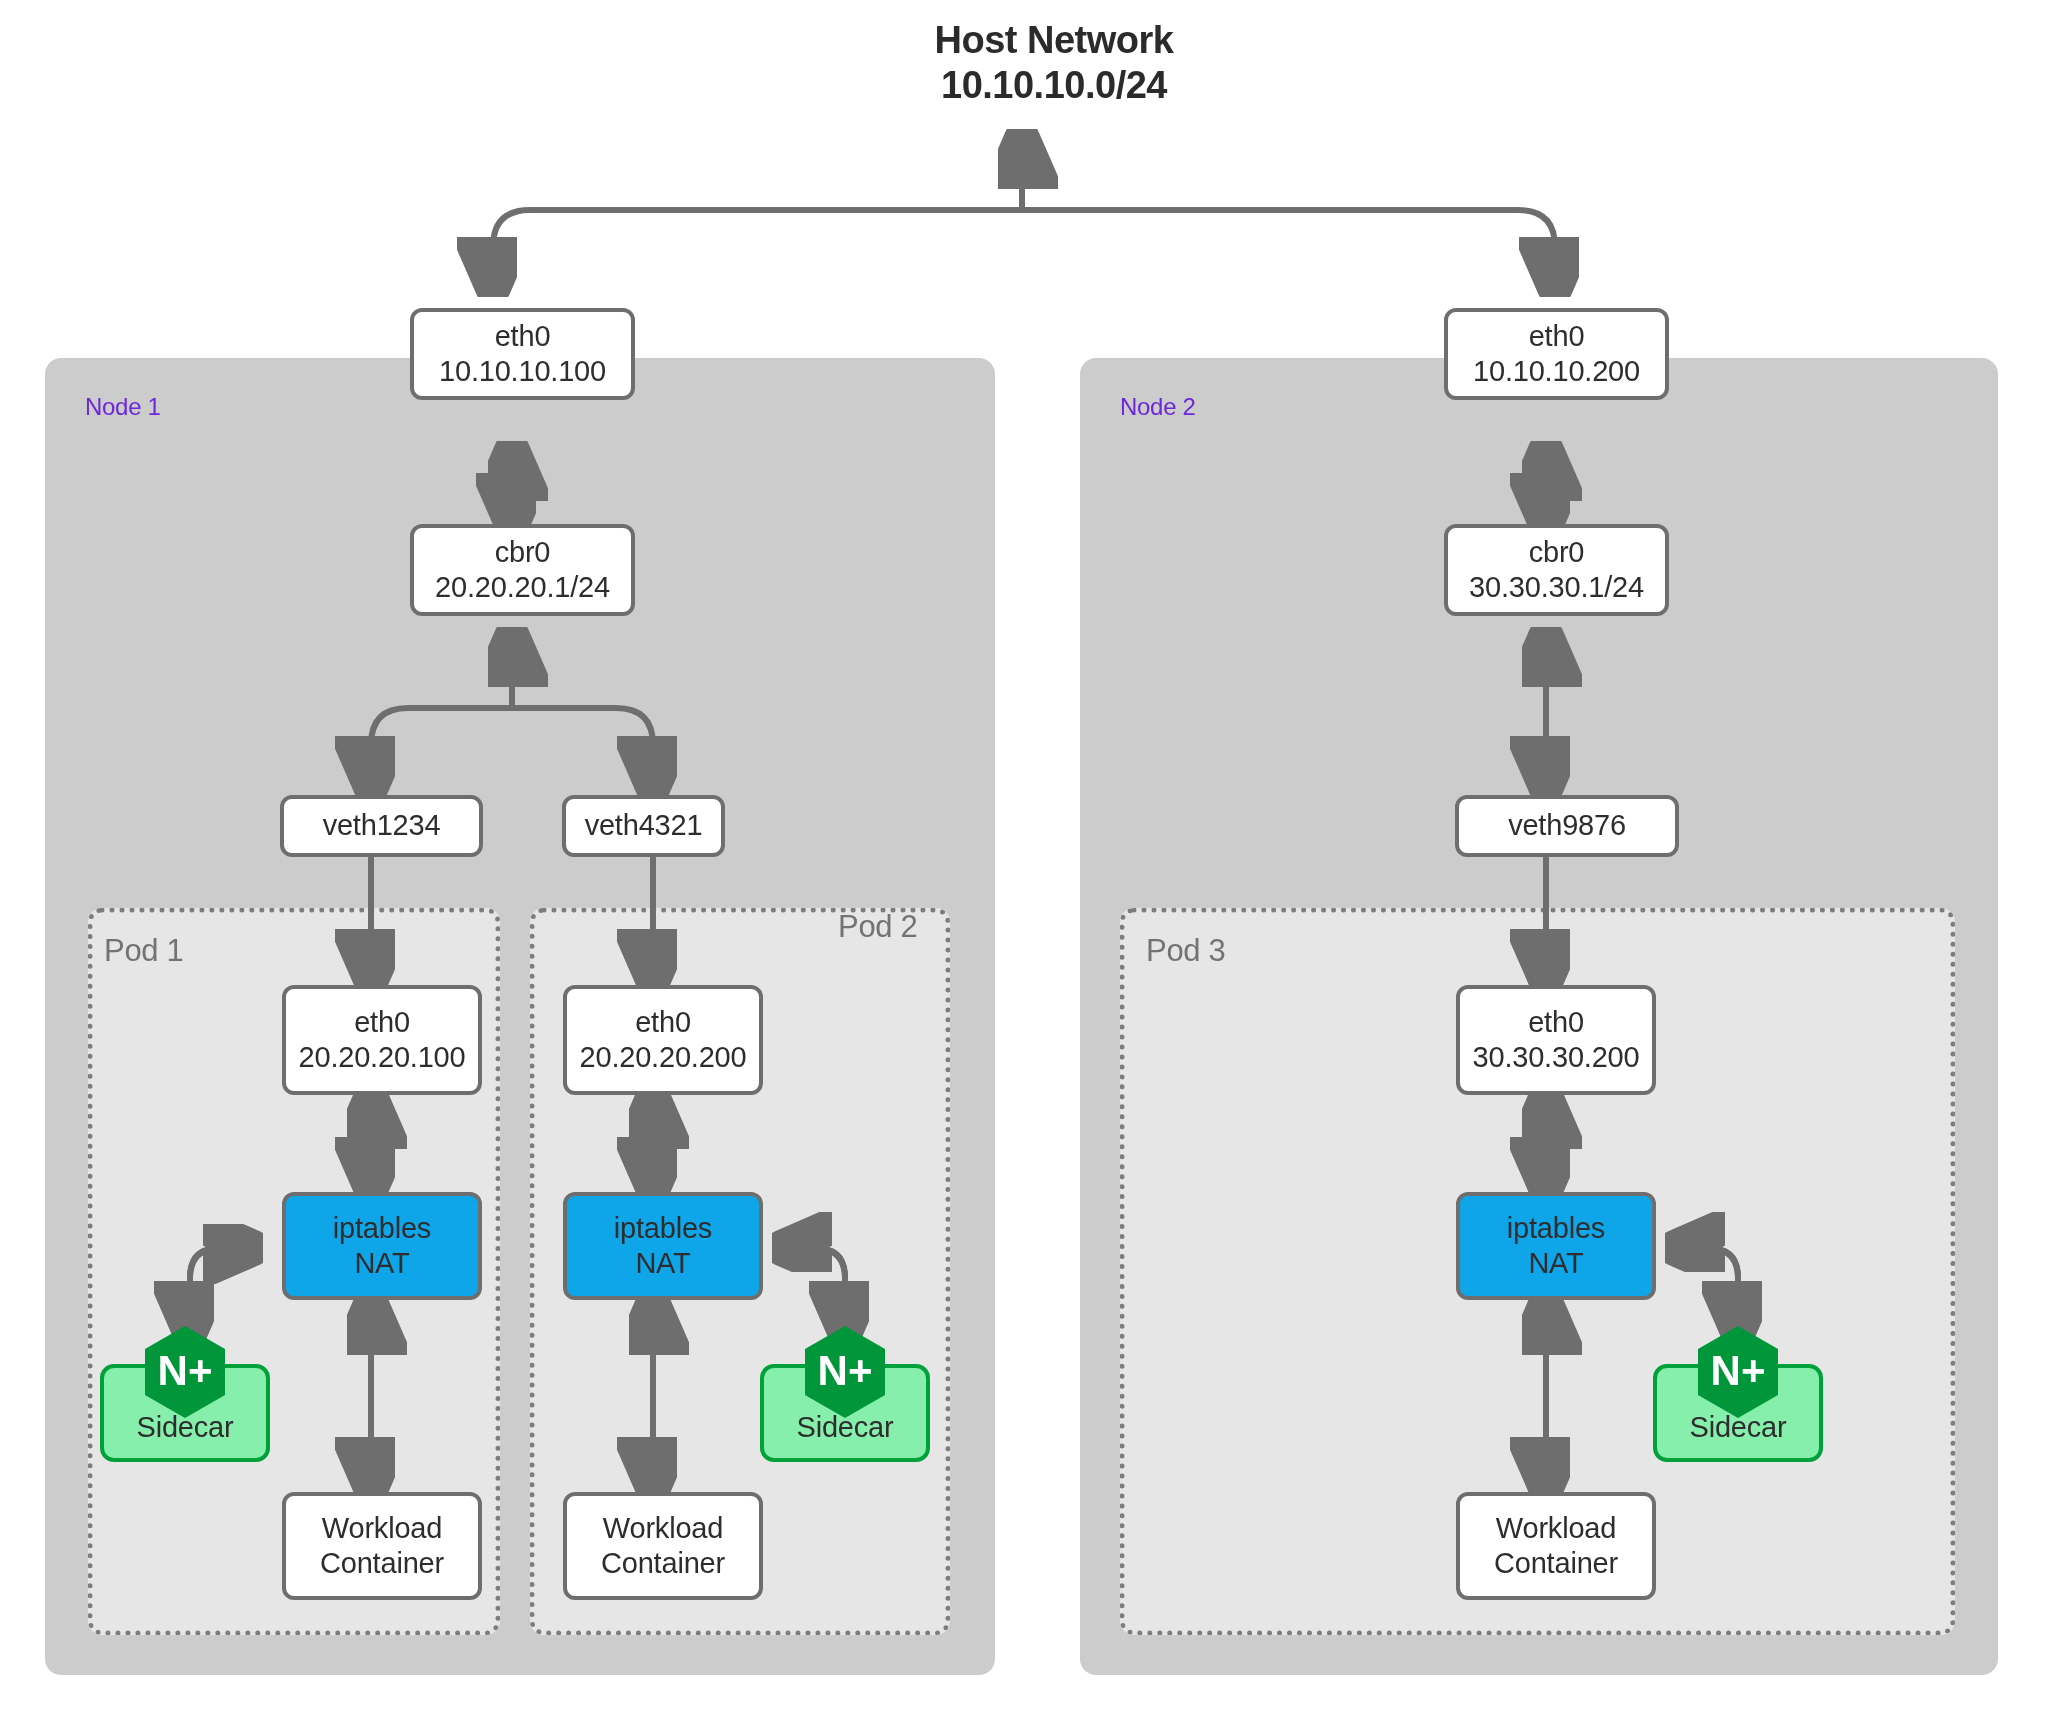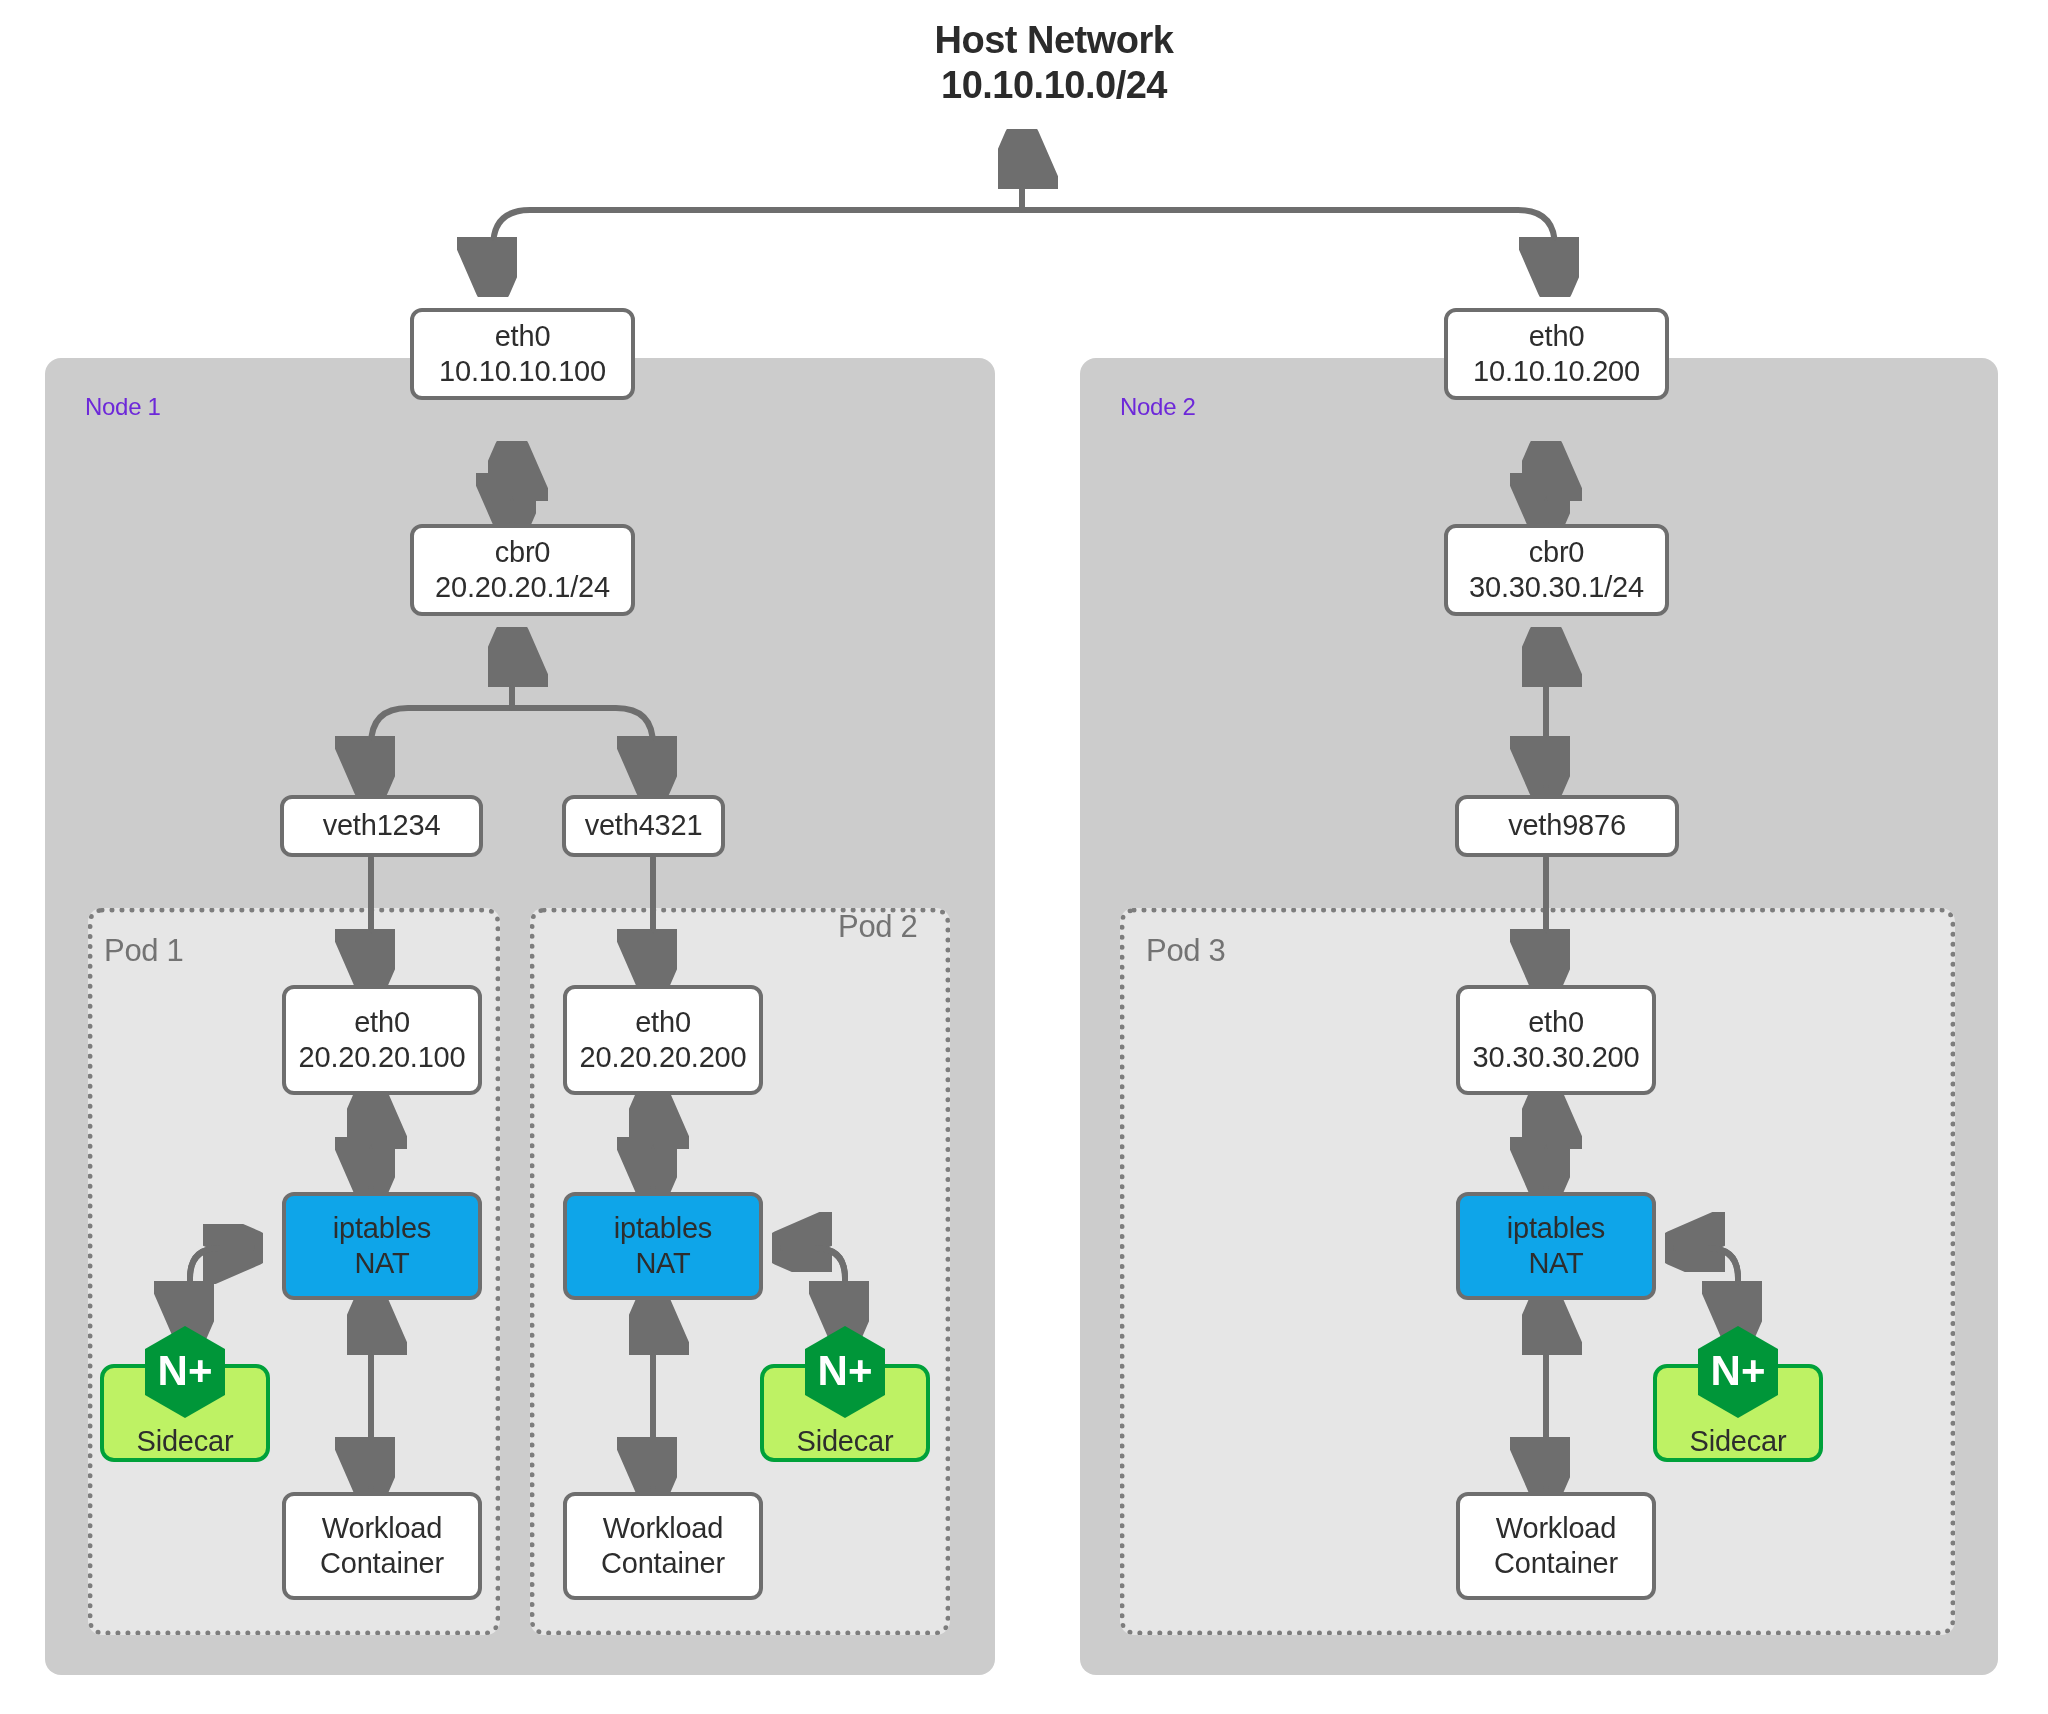--- a/index.html
+++ b/index.html
@@ -86,29 +86,30 @@
   }
   .box.nat {
     background: #0ea5e9;
   }
   .box .ln { display: block; white-space: nowrap; }
 
   
   .sidecar {
     position: absolute;
     box-sizing: border-box;
-    background: #bef264;
+    background: #86efac;
     border: 4px solid #00a13a;
     border-radius: 14px;
     display: flex;
     align-items: flex-end;
     justify-content: center;
     font-size: 29px;
     color: #2d2d2d;
     letter-spacing: -0.2px;
+    padding-bottom: 14px;
   }
   .nplus-hex {
     position: absolute;
     width: 84px;
     height: 94px;
     pointer-events: none;
   }
   .nplus-hex svg { display: block; width: 100%; height: 100%; }
 
   

